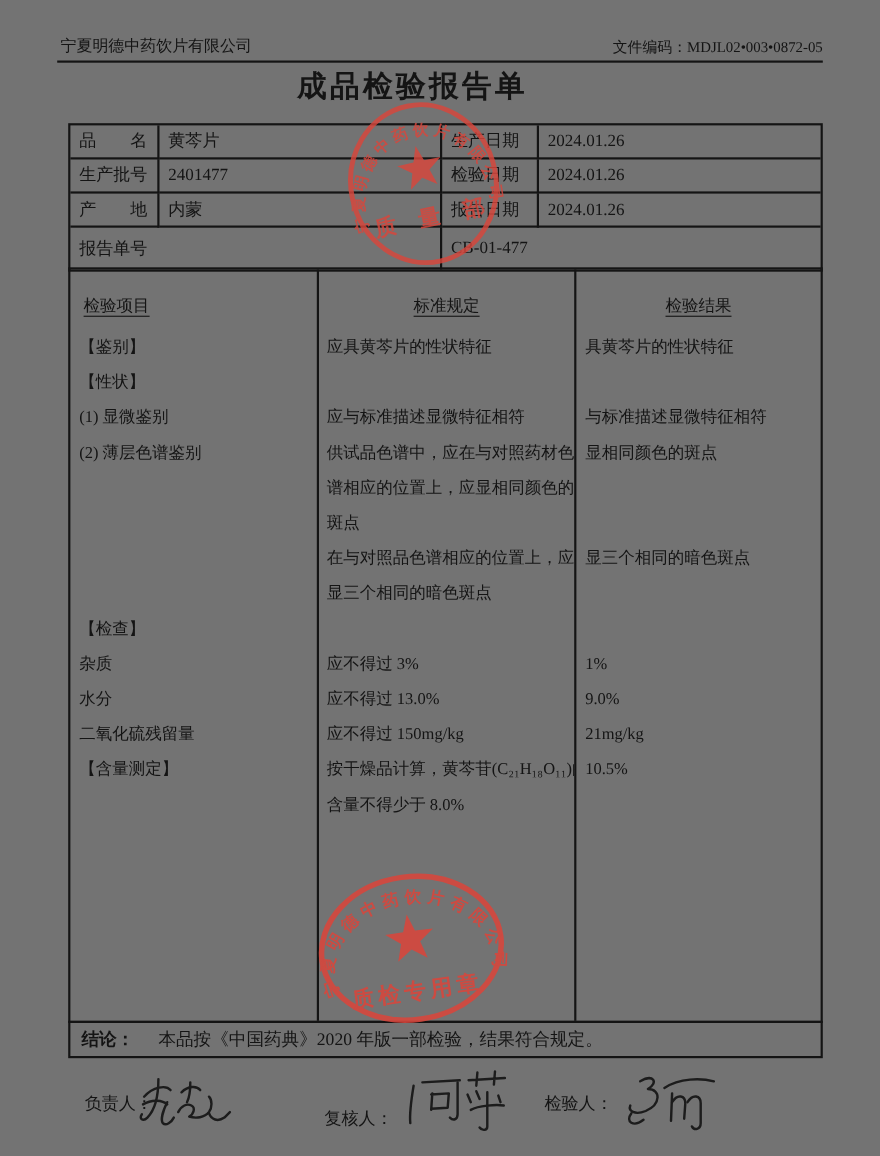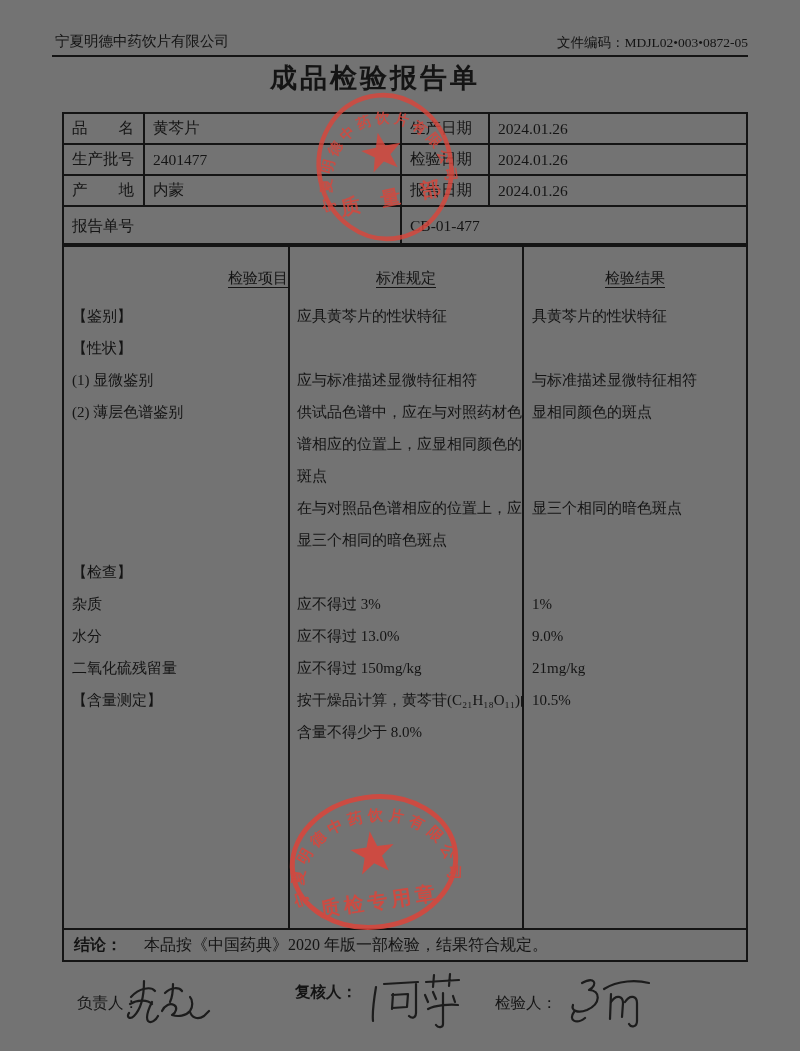--- a/index.html
+++ b/index.html
@@ -24,21 +24,21 @@
   .ic.no-r { border-right:none; }
   .ic.no-b { border-bottom:none; }
   .ic.span2a { grid-column:1 / 3; }
   .ic.span2b { grid-column:3 / 5; }
   
   .detail-table { position:absolute; left:62px; top:243px; width:686px; height:687px;
                   box-sizing:border-box; border:2px solid #141414; display:grid;
                   grid-template-columns:226px 234px 222px; font-size:15px; }
   .dcol { border-right:2px solid #141414; box-sizing:border-box; overflow:hidden; }
   .dcol.last { border-right:none; }
-  .dcol-header { height:55px; box-sizing:border-box; display:flex; align-items:center; padding-top:12px;justify-content:flex-end; }
+  .dcol-header { height:55px; box-sizing:border-box; display:flex; align-items:center; padding-top:12px; }
   .dcol-header.left { padding-left:12px; }
   .dcol-header.center { justify-content:center; }
   .dcol-header span { text-decoration:underline; text-underline-offset:4px; }
   .cell-line { height:32px; line-height:32px; white-space:nowrap; }
   .col-items .cell-line    { padding-left:8px; }
   .col-standard .cell-line { padding-left:7px; }
   .col-result .cell-line   { padding-left:8px; }
   
   .conclusion { position:absolute; left:62px; top:928px; width:686px; height:34px;
                 box-sizing:border-box; border:2px solid #141414; display:flex;
@@ -156,21 +156,21 @@
     <div class="sig-label" style="left:15px; top:18px;">负责人：</div>
     <svg class="sig-svg" style="left:55px; top:-4px;" width="115" height="62" viewBox="0 0 115 62">
       <path d="M14 26 C22 17 34 15 38 20"></path>
       <path d="M27 10 C27 22 25 37 17 45 C13 49 9 46 12 42"></path>
       <path d="M13 33 C21 28 31 29 35 33 M35 31 C31 39 29 47 31 50 C34 53 39 49 41 45"></path>
       <path d="M48 22 C54 16 62 16 65 20 M56 13 C56 21 55 27 53 31"></path>
       <path d="M45 40 C48 34 53 32 57 34 C61 36 59 42 55 44 C61 46 69 45 73 40 C76 36 76 29 73 26"></path>
       <path d="M73 41 C75 47 81 49 87 45 L92 40"></path>
     </svg>
 
-    <div class="sig-label" style="left:233px; top:7px;font-weight:bold;">复核人：</div>
+    <div class="sig-label" style="left:233px; top:32px;">复核人：</div>
     <svg class="sig-svg" style="left:298px; top:-6px;" width="115" height="64" viewBox="0 0 115 64">
       <path d="M16 18 C14 30 12 42 13 52"></path>
       <path d="M24 15 L58 13"></path>
       <path d="M33 25 L32 40 M32 26 L48 25 L47 38 L32 39"></path>
       <path d="M56 15 L56 44 C56 49 52 50 49 47"></path>
       <path d="M66 13 L99 11 M74 6 L73 18 M90 5 L89 17"></path>
       <path d="M65 26 L68 33 M73 23 L76 30"></path>
       <path d="M68 40 C75 36 91 35 98 36"></path>
       <path d="M83 24 L83 55 C83 59 78 59 76 56"></path>
       <path d="M93 27 L95 33"></path>

